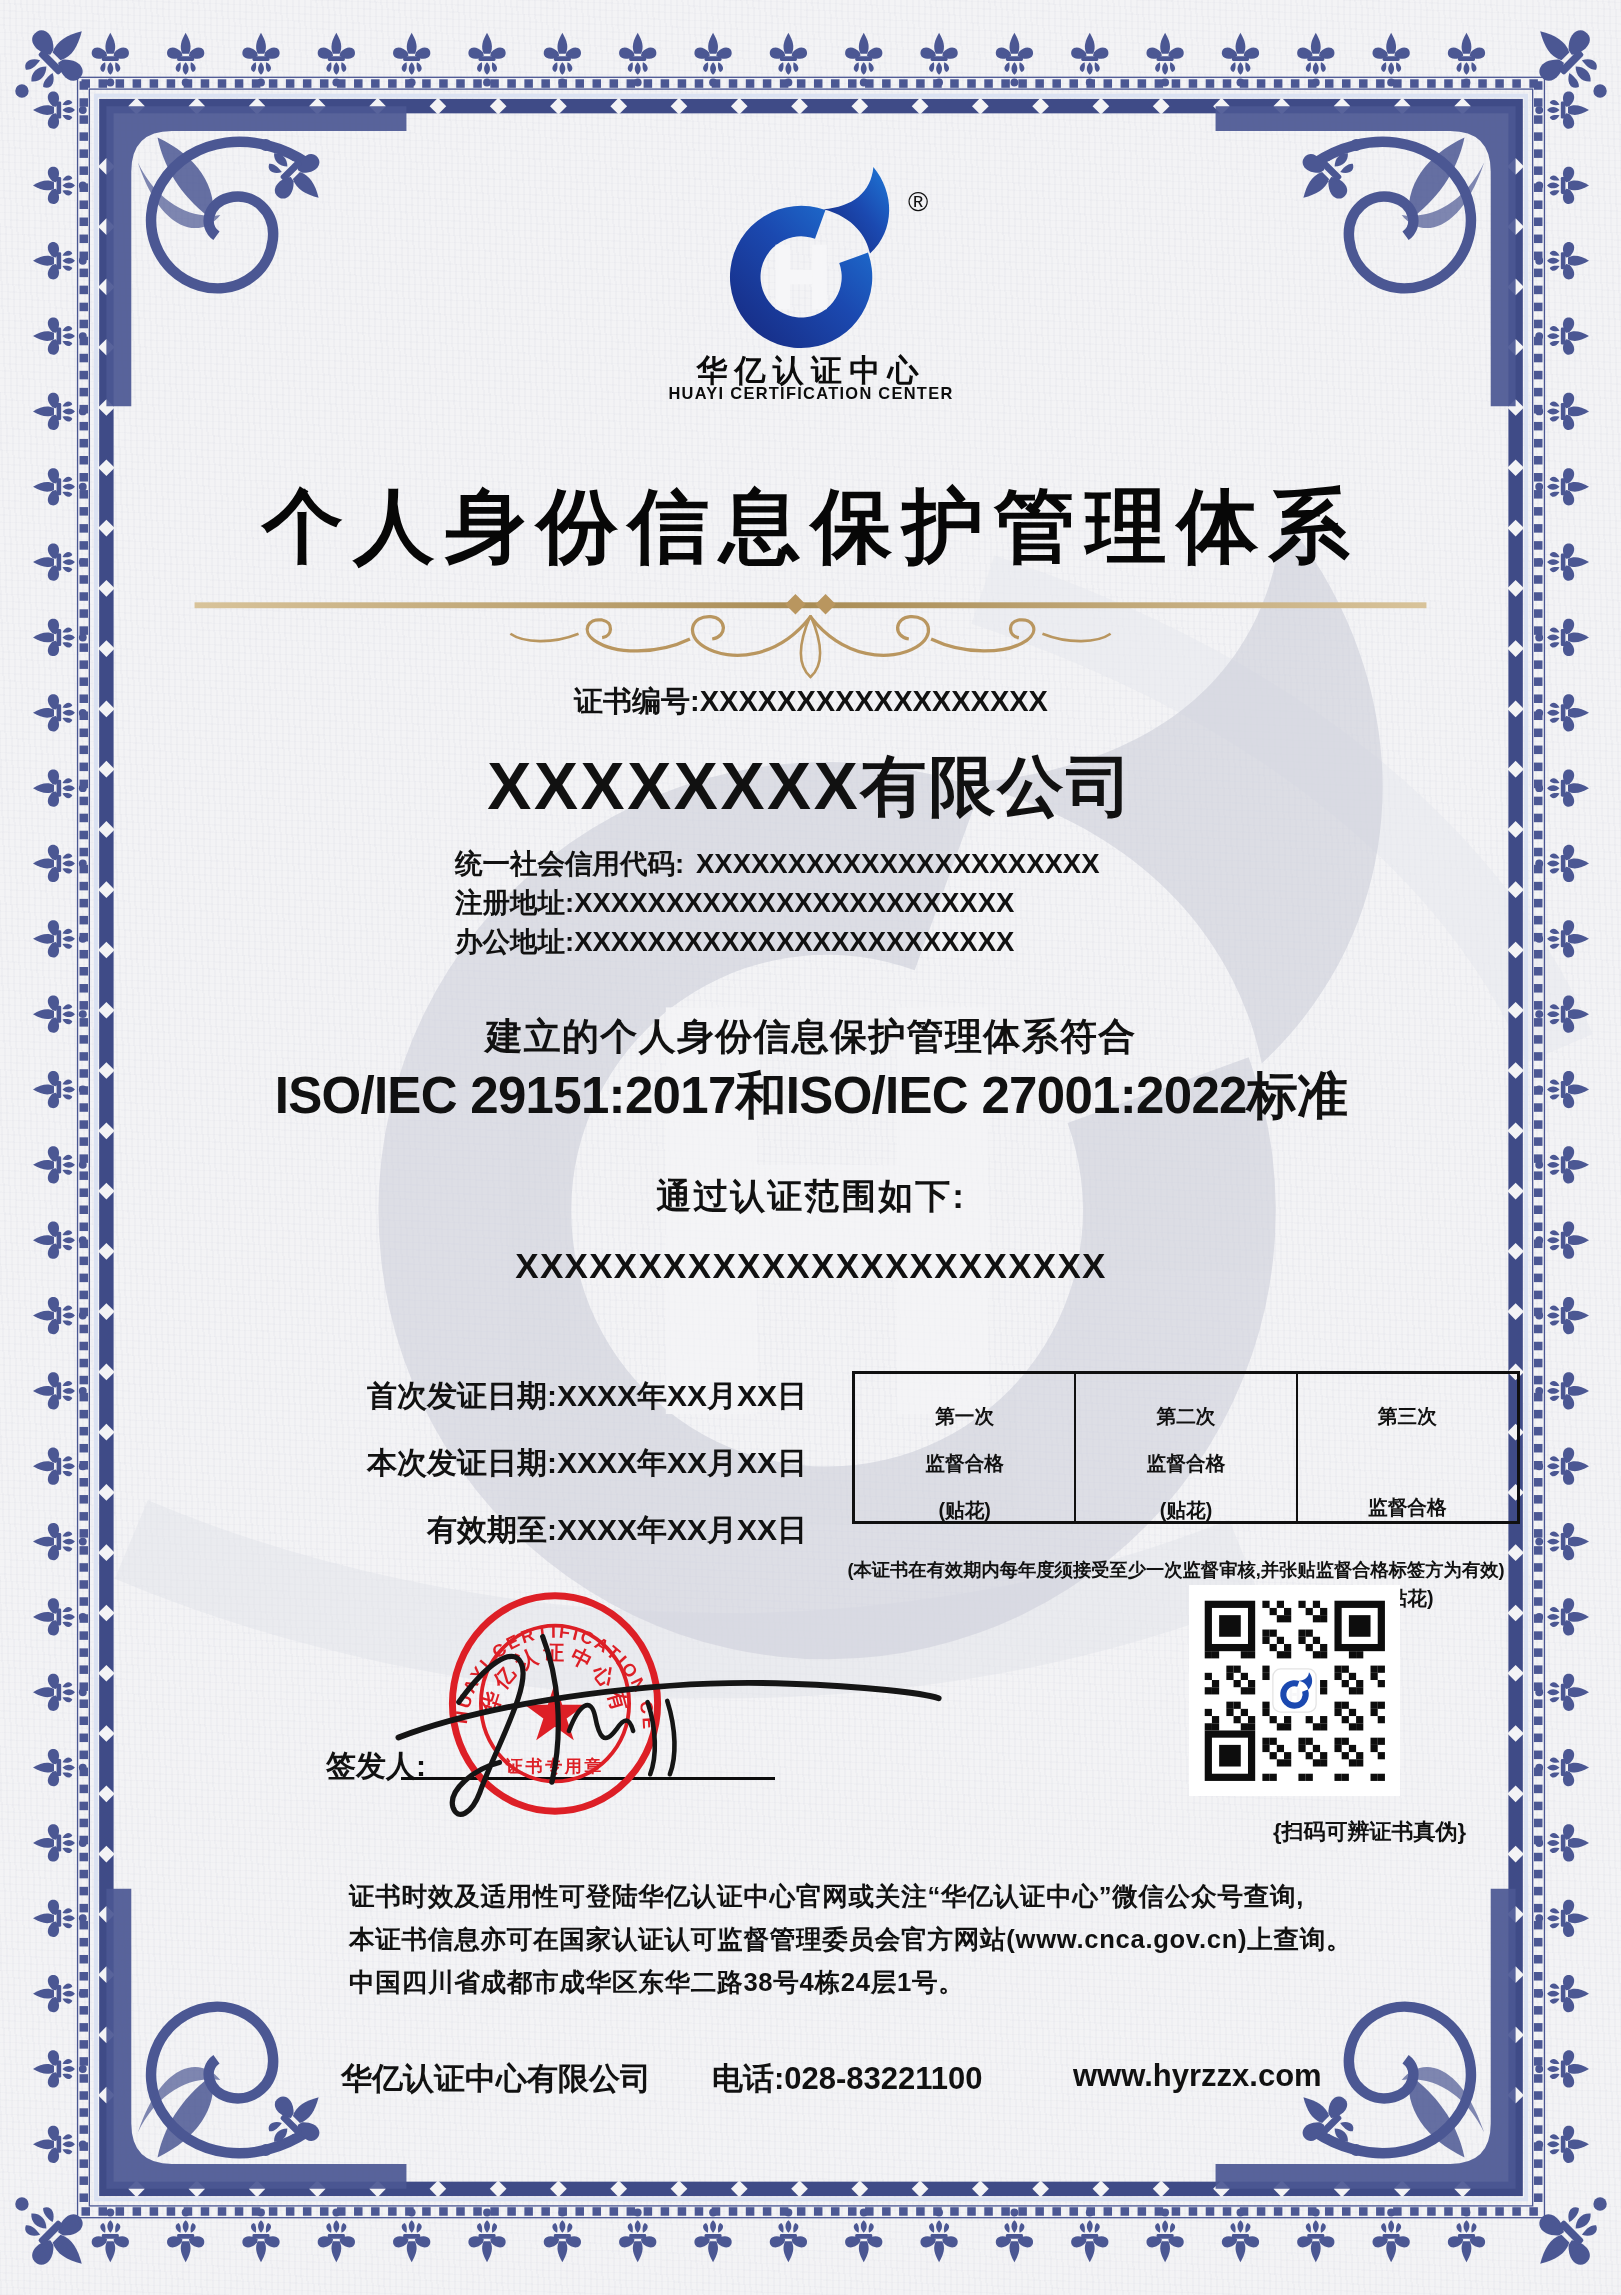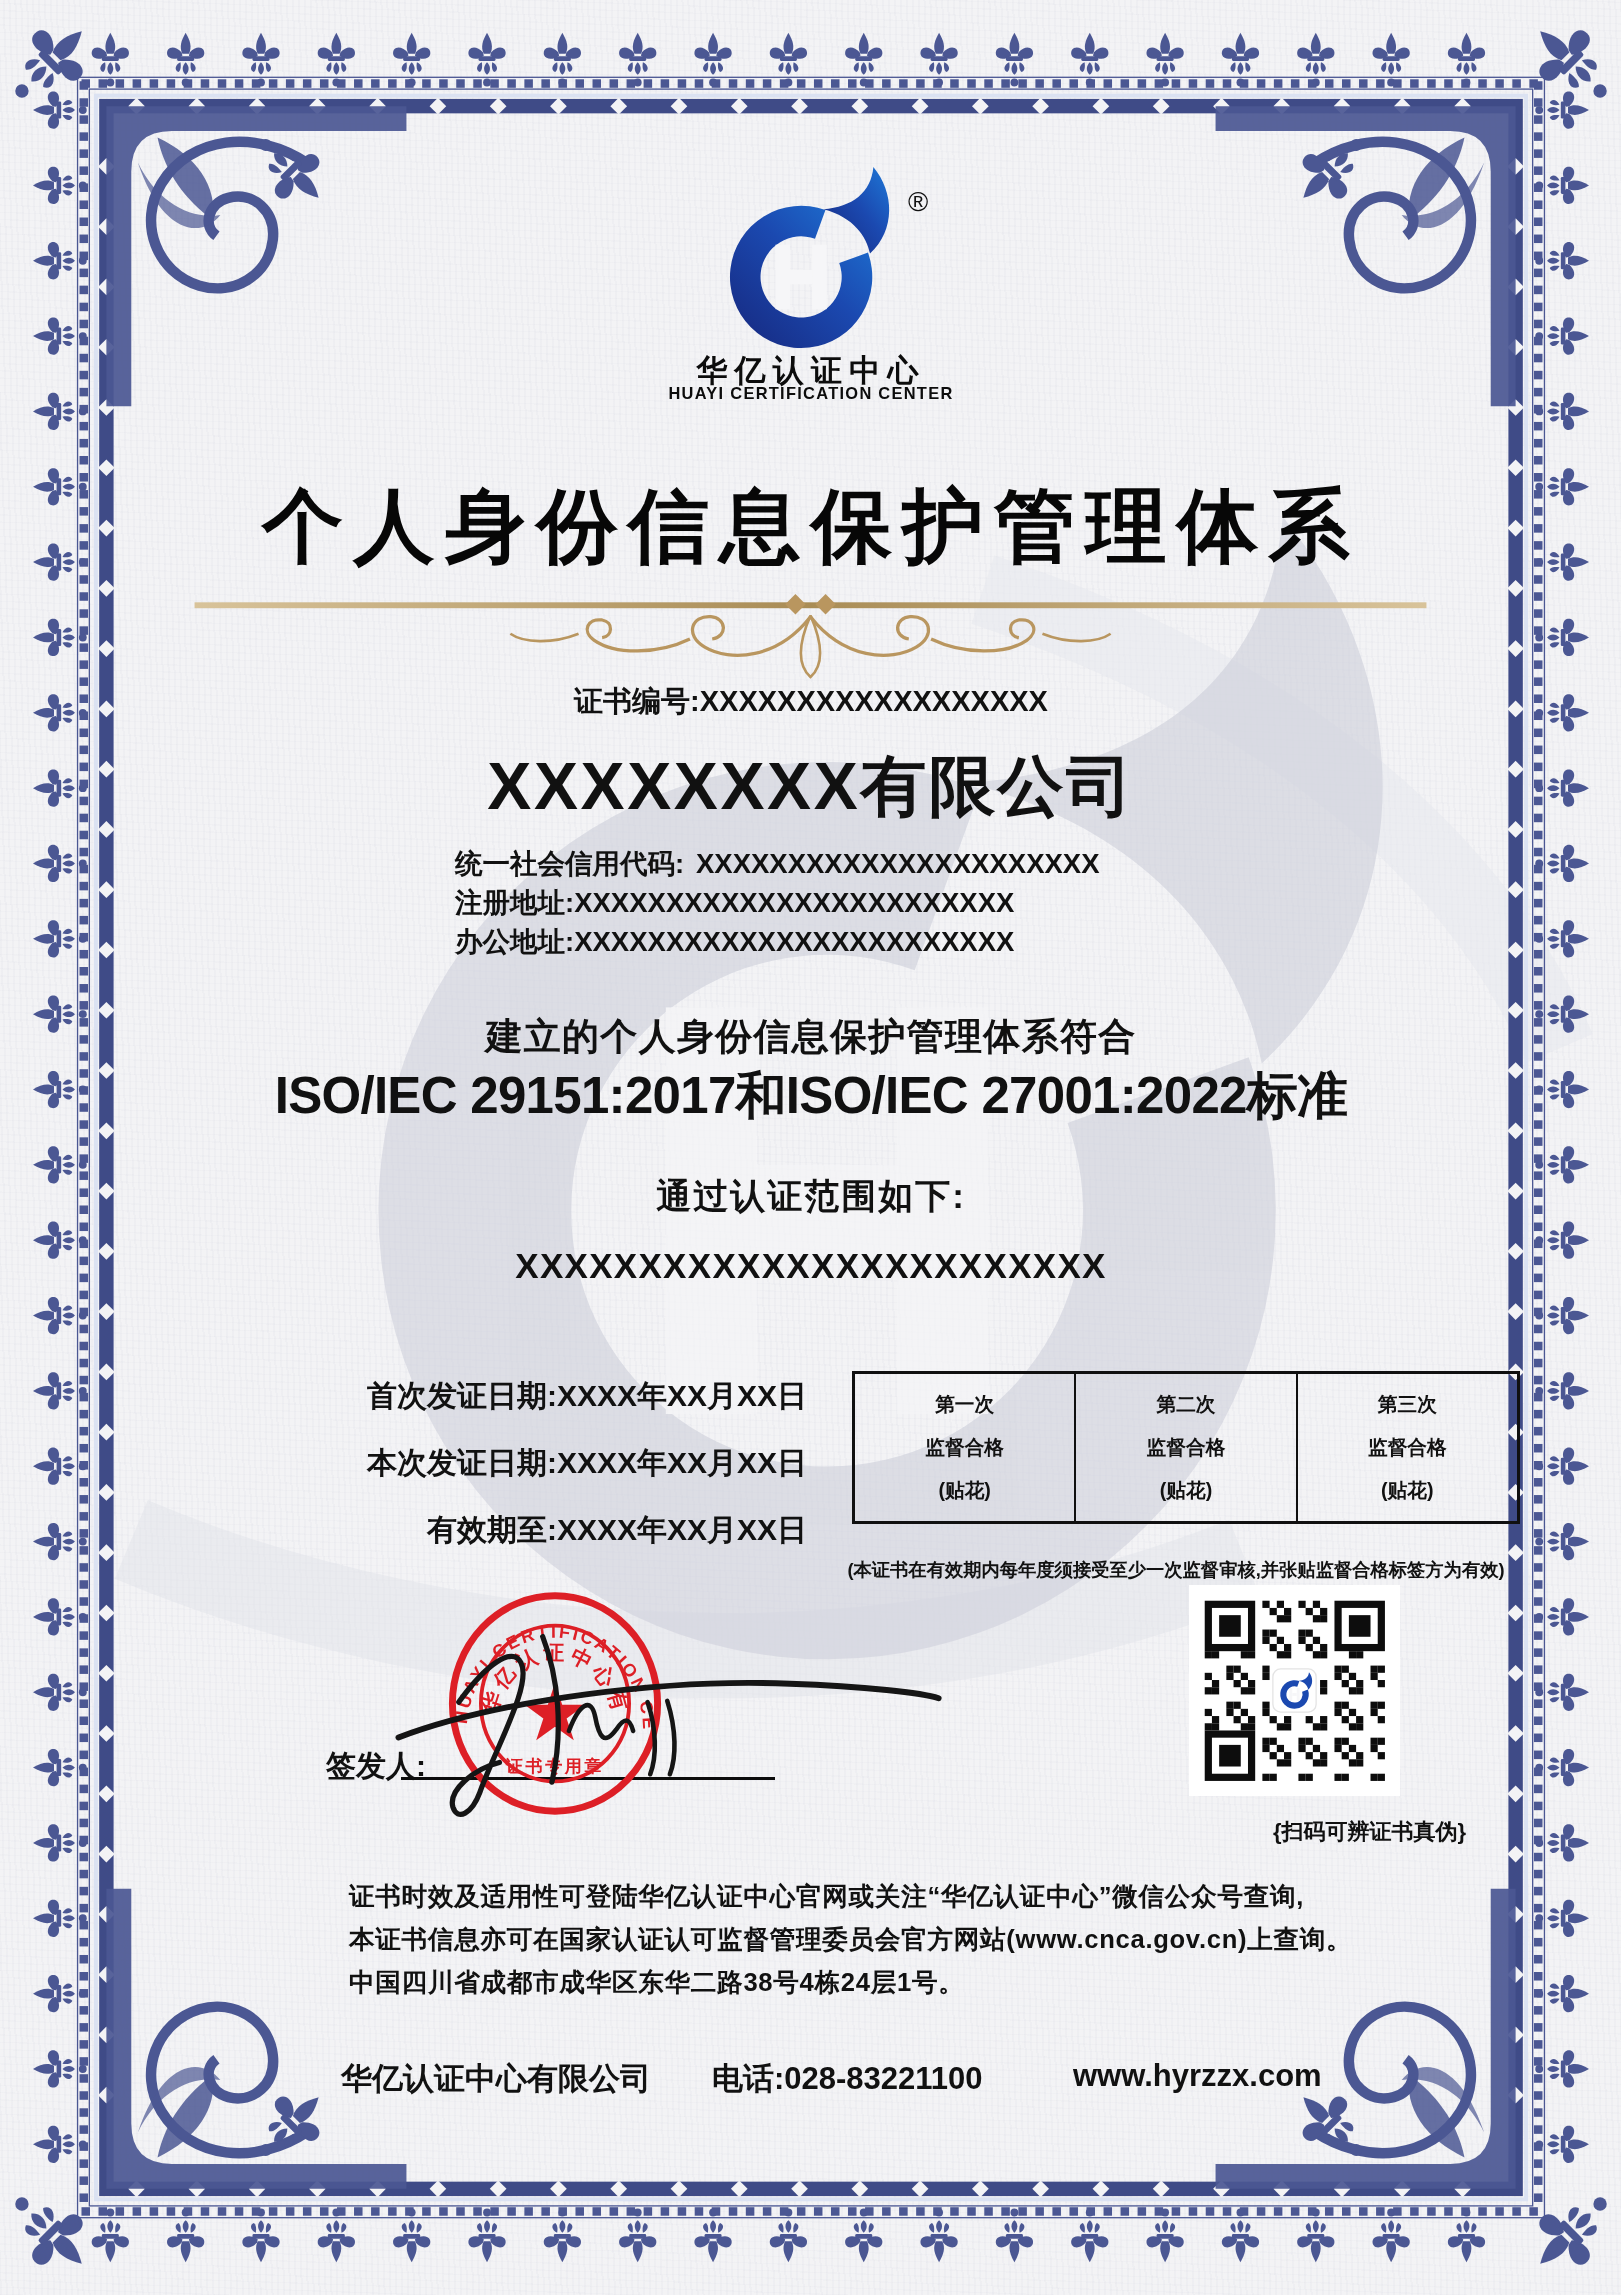--- a/index.html
+++ b/index.html
@@ -44,22 +44,22 @@
   .date-row .dlab{display:inline-block;min-width:216px;text-align:right;}
 
   .sup-table{
     left:852px;top:1371px;width:668px;height:153px;
     border:3.3px solid #101010;display:flex;box-sizing:border-box;background:rgba(255,255,255,0.0);
   }
   .sup-cell{
     flex:1;display:flex;flex-direction:column;justify-content:space-around;
     align-items:center;padding:9.2px 0;border-right:2px solid #101010;
   }
-  .sup-cell:last-child{border-right:none;}
-  .sup-cell div{font-size:19.7px;font-weight:700;}
+  .sup-cell:last-child{border-right:none;gap:44px;}
+  .sup-cell div{font-size:19.7px;font-weight:700;margin-top:20px;}
   .sup-note{left:824px;top:1557px;width:704px;text-align:center;font-size:18.3px;font-weight:700;}
 
   .issuer{left:326px;top:1746px;font-size:30px;font-weight:700;}
   .issuer-line{left:401px;top:1777px;width:374px;height:2.6px;background:#0c0c0c;}
 
   .qr-caption{left:1219px;top:1799px;width:301px;text-align:center;font-size:22px;font-weight:600;margin-top:18px;}
 
   .foot-lines{left:349px;top:1875px;width:1180px;}
   .foot-lines div{font-size:25.6px;font-weight:600;line-height:43px;letter-spacing:0.7px;white-space:nowrap;}
   .bottom-company{left:341px;top:2058px;font-size:31px;font-weight:800;}

